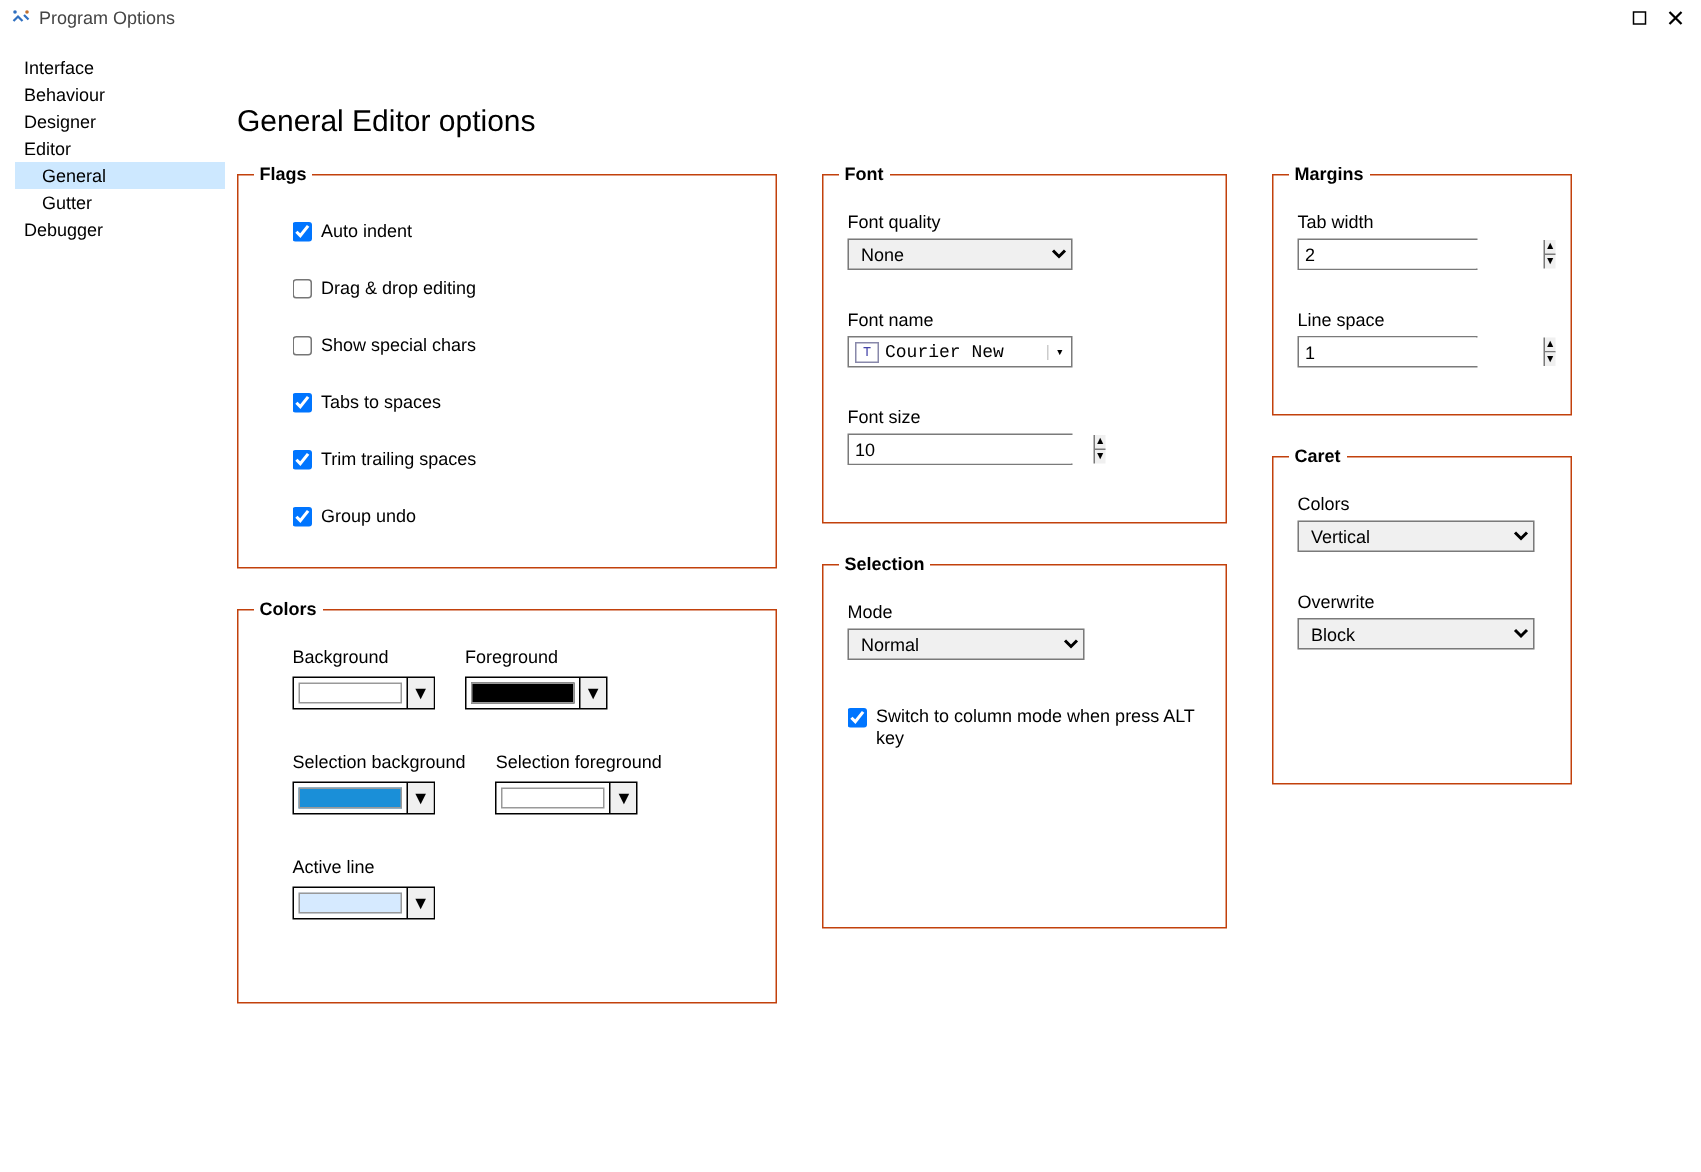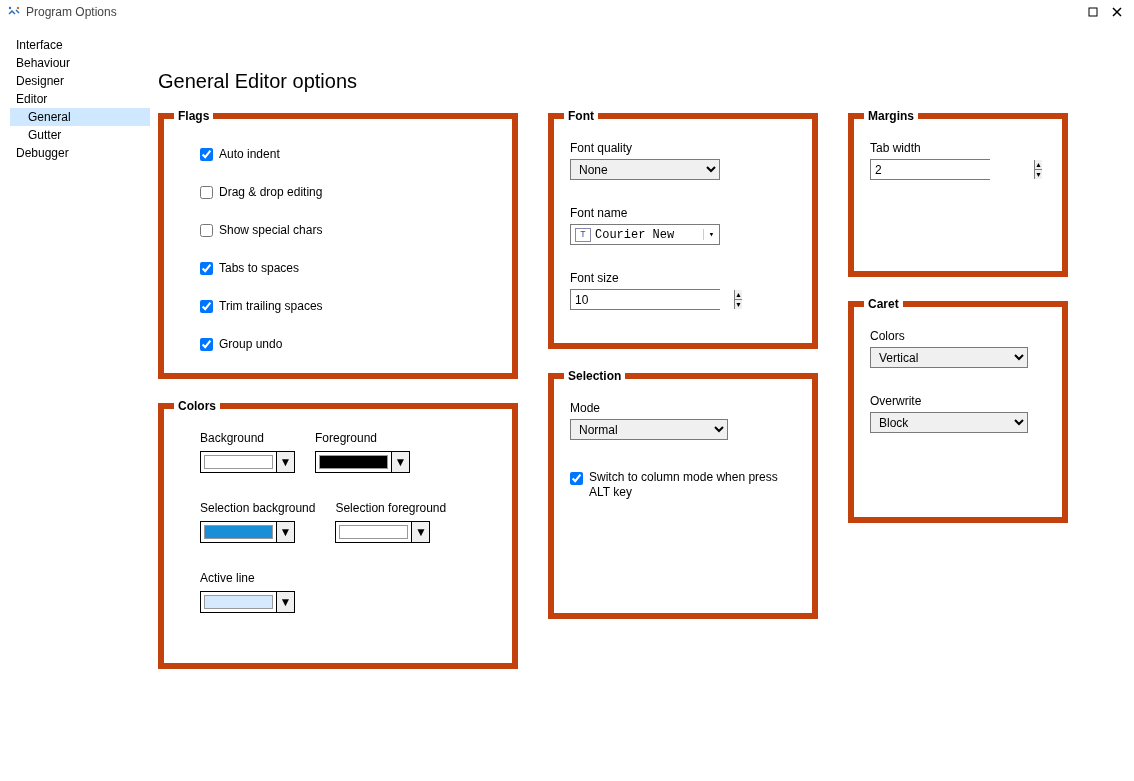--- a/index.html
+++ b/index.html
@@ -27,24 +27,24 @@
 .sidebar { width: 140px; padding-top: 4px; }
 .sidebar .item { padding: 1px 4px 1px 6px; cursor:pointer; font-size:12px; line-height:16px; }
 .sidebar .item.child { padding-left: 18px; }
 .sidebar .item.selected { background: #cde8ff; }
 .main { flex:1; padding-left: 8px; margin-top: 34px; }
 .page-title { font-size: 20px; font-weight:400; margin: 4px 0 16px 0; }
 .cols { display:flex; gap:30px; }
 .col { display:flex; flex-direction:column; gap:20px; }
 .col1 { width: 360px; }
 .col2 { width: 270px; }
-.col3 { width: 220px; }
+.col3 { width: 200px; }
 
 fieldset.group {
-  border: 6px solid #c2410c;
+  border: 1px solid #c2410c;
   padding: 18px 16px 16px 16px;
   position: relative;
 }
 fieldset.group > legend {
   font-weight: bold;
   font-size: 12px;
   padding: 0 4px;
   margin-left: -6px;
 }
 .flags-list label { display:flex; align-items:center; margin: 6px 0 24px 0; cursor:pointer; }
@@ -257,20 +257,30 @@
           <div class="field-block">
             <span class="field-label">Tab width</span>
             <div class="spinner">
               <input value="2" style="">
               <div class="spinbtns">
                   <div>▲</div>
                   <div>▼</div>
                 </div>
             </div>
           </div>
+          <div class="field-block">
+            <span class="field-label">Line space</span>
+            <div class="spinner">
+              <input value="1" style="">
+              <div class="spinbtns">
+                  <div>▲</div>
+                  <div>▼</div>
+                </div>
+            </div>
+          </div>
         </fieldset>
 
         <fieldset class="group caret">
           <legend>Caret</legend>
           <div class="field-block">
             <span class="field-label">Colors</span>
             <select class="wideish"><option>Vertical</option></select>
           </div>
           <div class="field-block">
             <span class="field-label">Overwrite</span>

